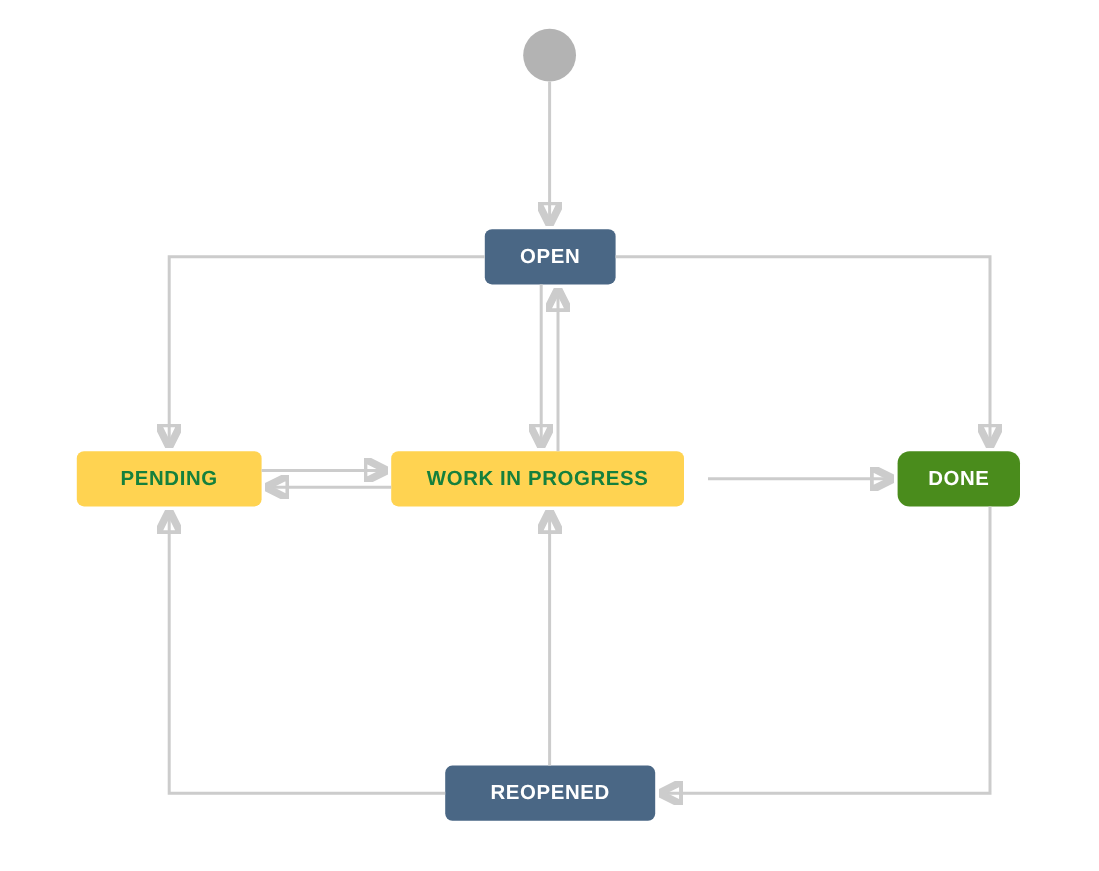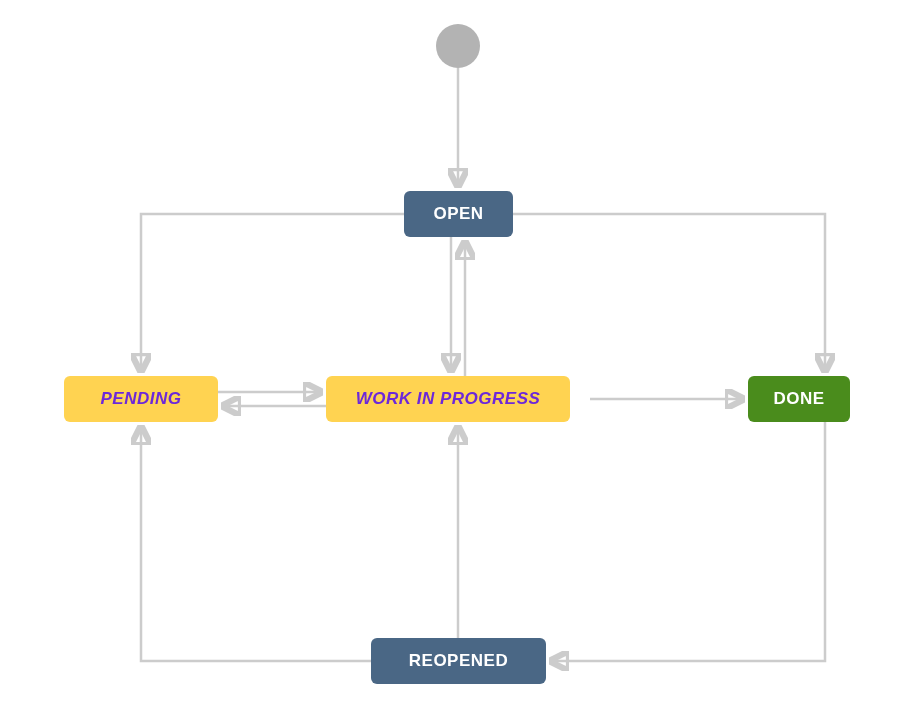--- a/index.html
+++ b/index.html
@@ -25,22 +25,21 @@
     letter-spacing: 0.5px;
     border-radius: 6px;
     box-sizing: border-box;
   }
   .node.blue {
     background: #4a6785;
     color: #ffffff;
   }
   .node.yellow {
     background: #ffd351;
-    color: #6d28d9;
-    font-style: italic;
+    color: #15803d;
   }
   .node.green {
     background: #4a8c1c;
     color: #ffffff;
   }
   .start-circle {
     position: absolute;
     width: 44px;
     height: 44px;
     border-radius: 50%;
@@ -72,21 +71,21 @@
   </div>
 
   <div class="node yellow" style="left:64px; top:376px; width:154px; height:46px;">
     <span>PENDING</span>
   </div>
 
   <div class="node yellow" style="left:326px; top:376px; width:244px; height:46px;">
     <span>WORK IN PROGRESS</span>
   </div>
 
-  <div class="node green" style="left:748px; top:376px; width:102px; height:46px;">
+  <div class="node green" style="left:748px; top:376px; width:102px; height:46px;border-radius:10px;">
     <span>DONE</span>
   </div>
 
   <div class="node blue" style="left:371px; top:638px; width:175px; height:46px;align-items:center;">
     <span>REOPENED</span>
   </div>
 
   <svg class="arrows">
     <defs>
       <marker id="arrowhead" markerWidth="8" markerHeight="8" refX="6" refY="4" orient="auto">

